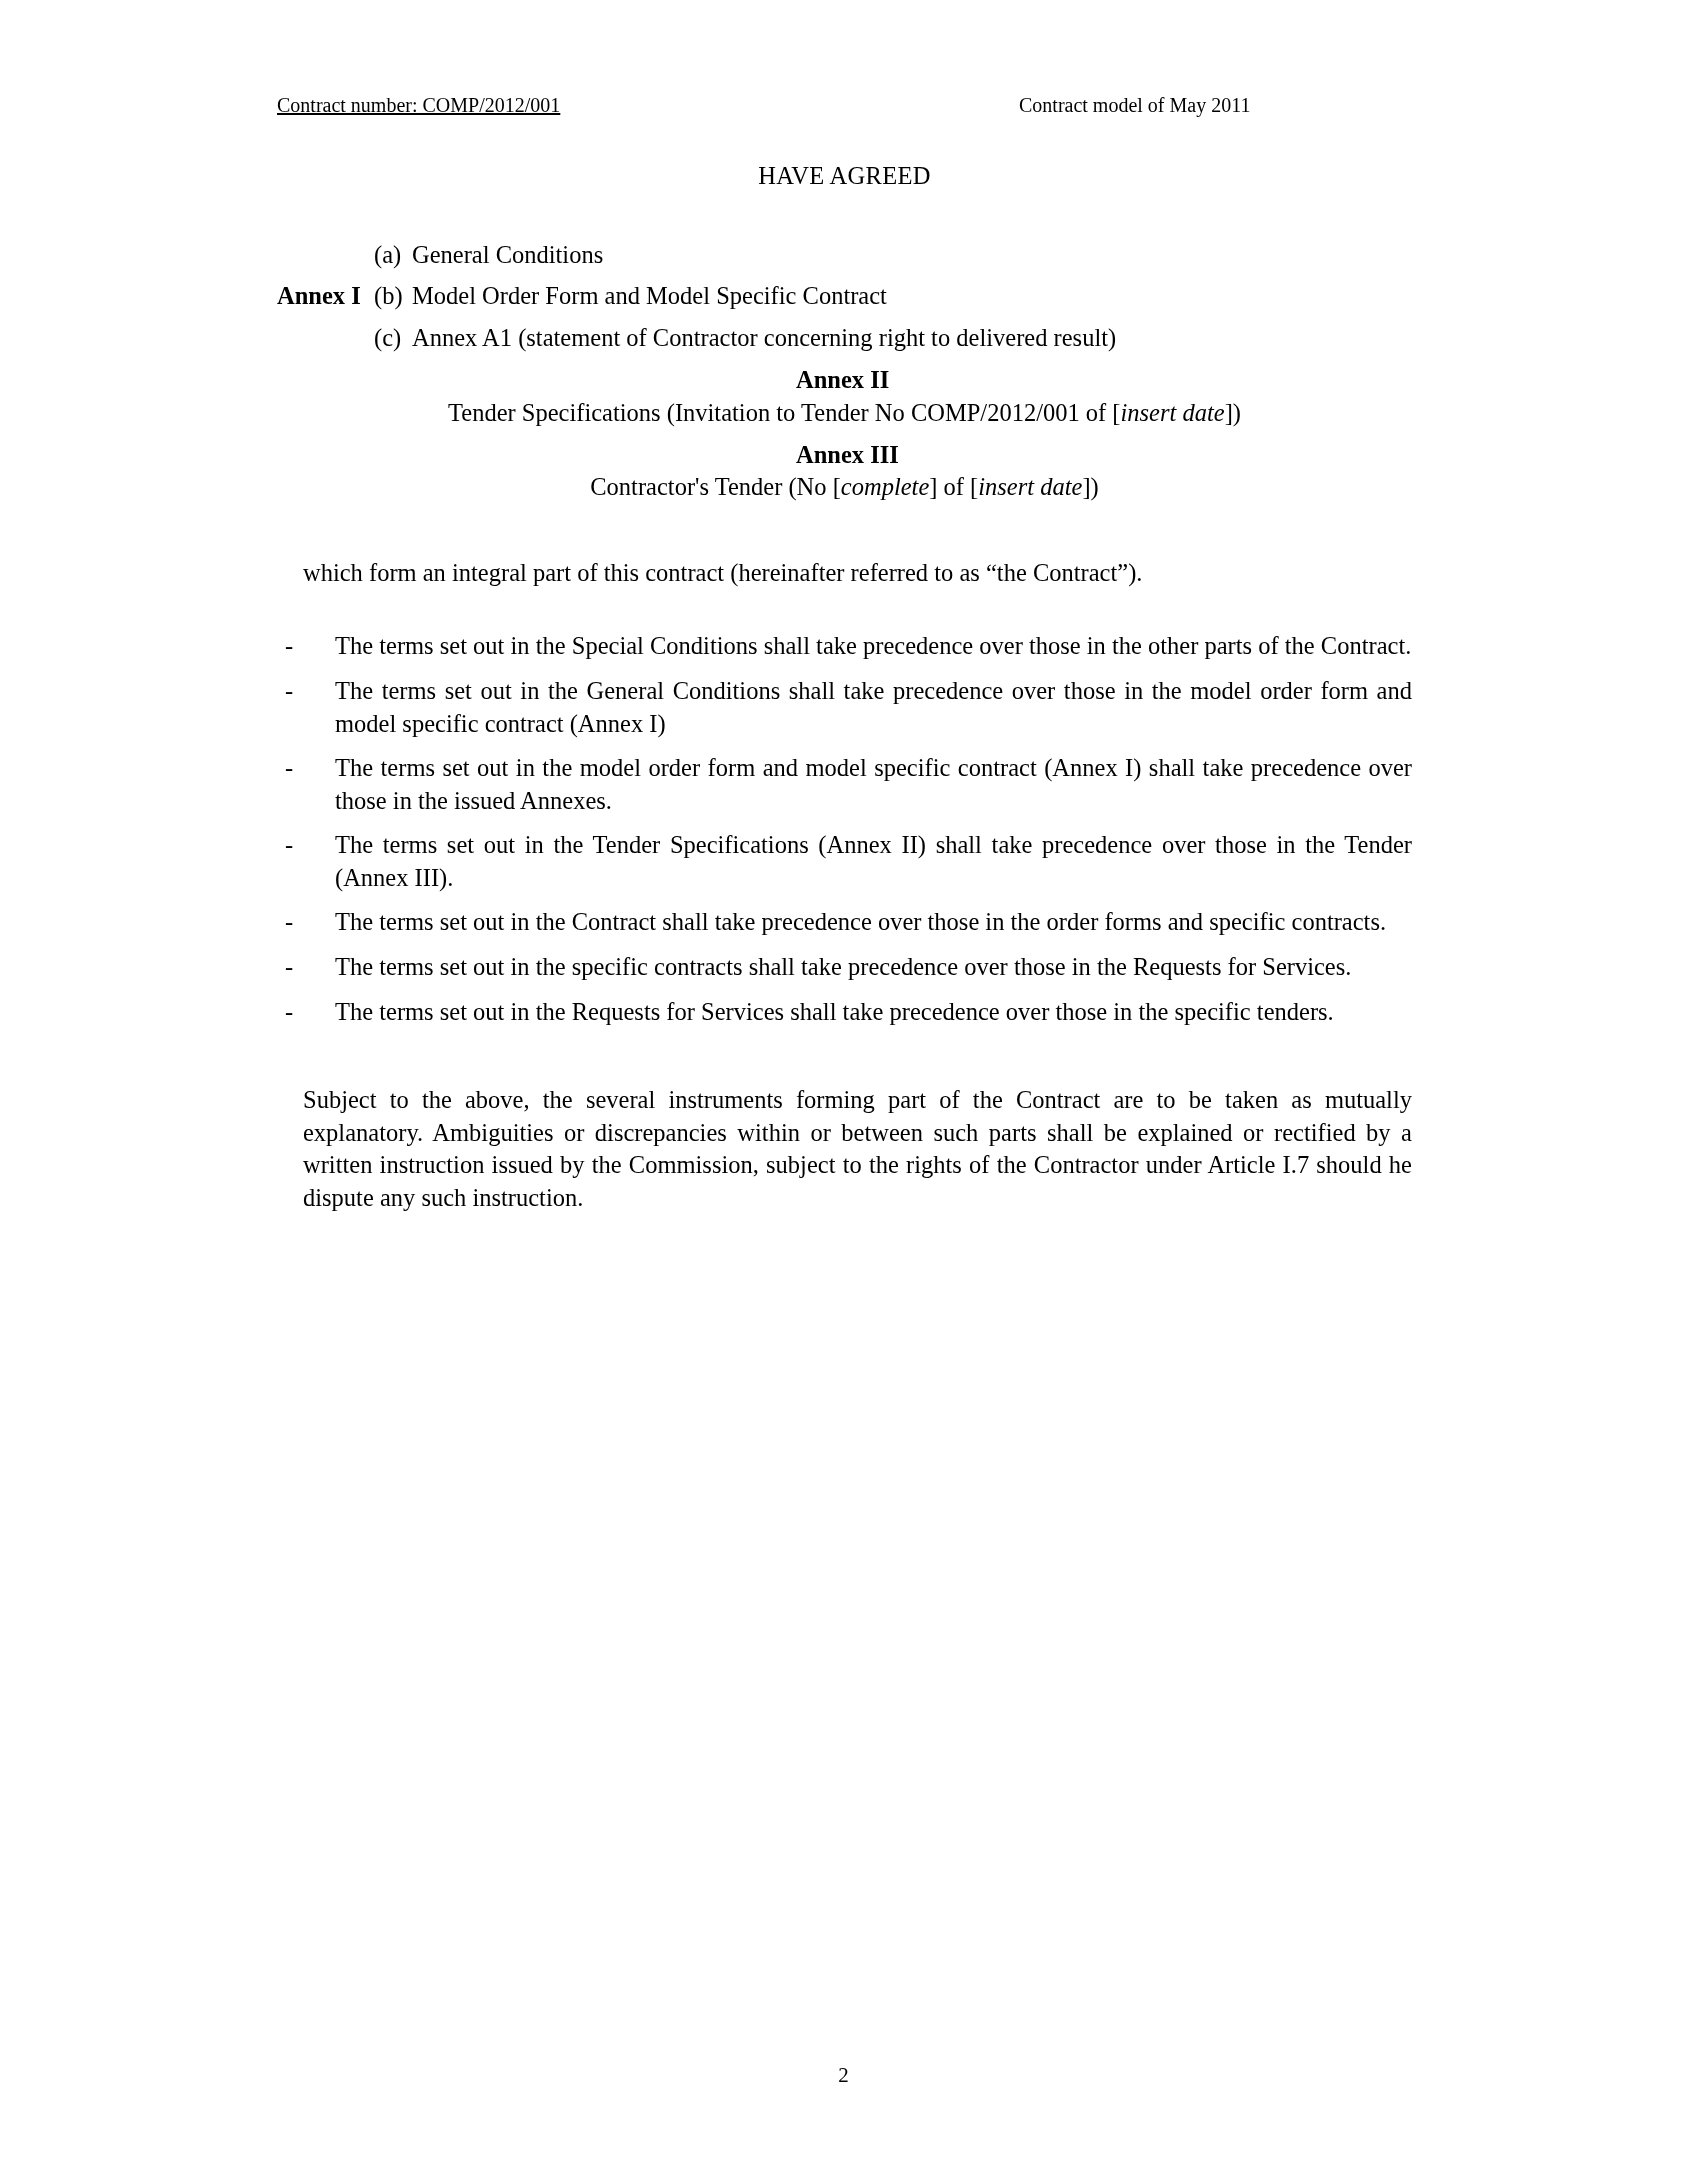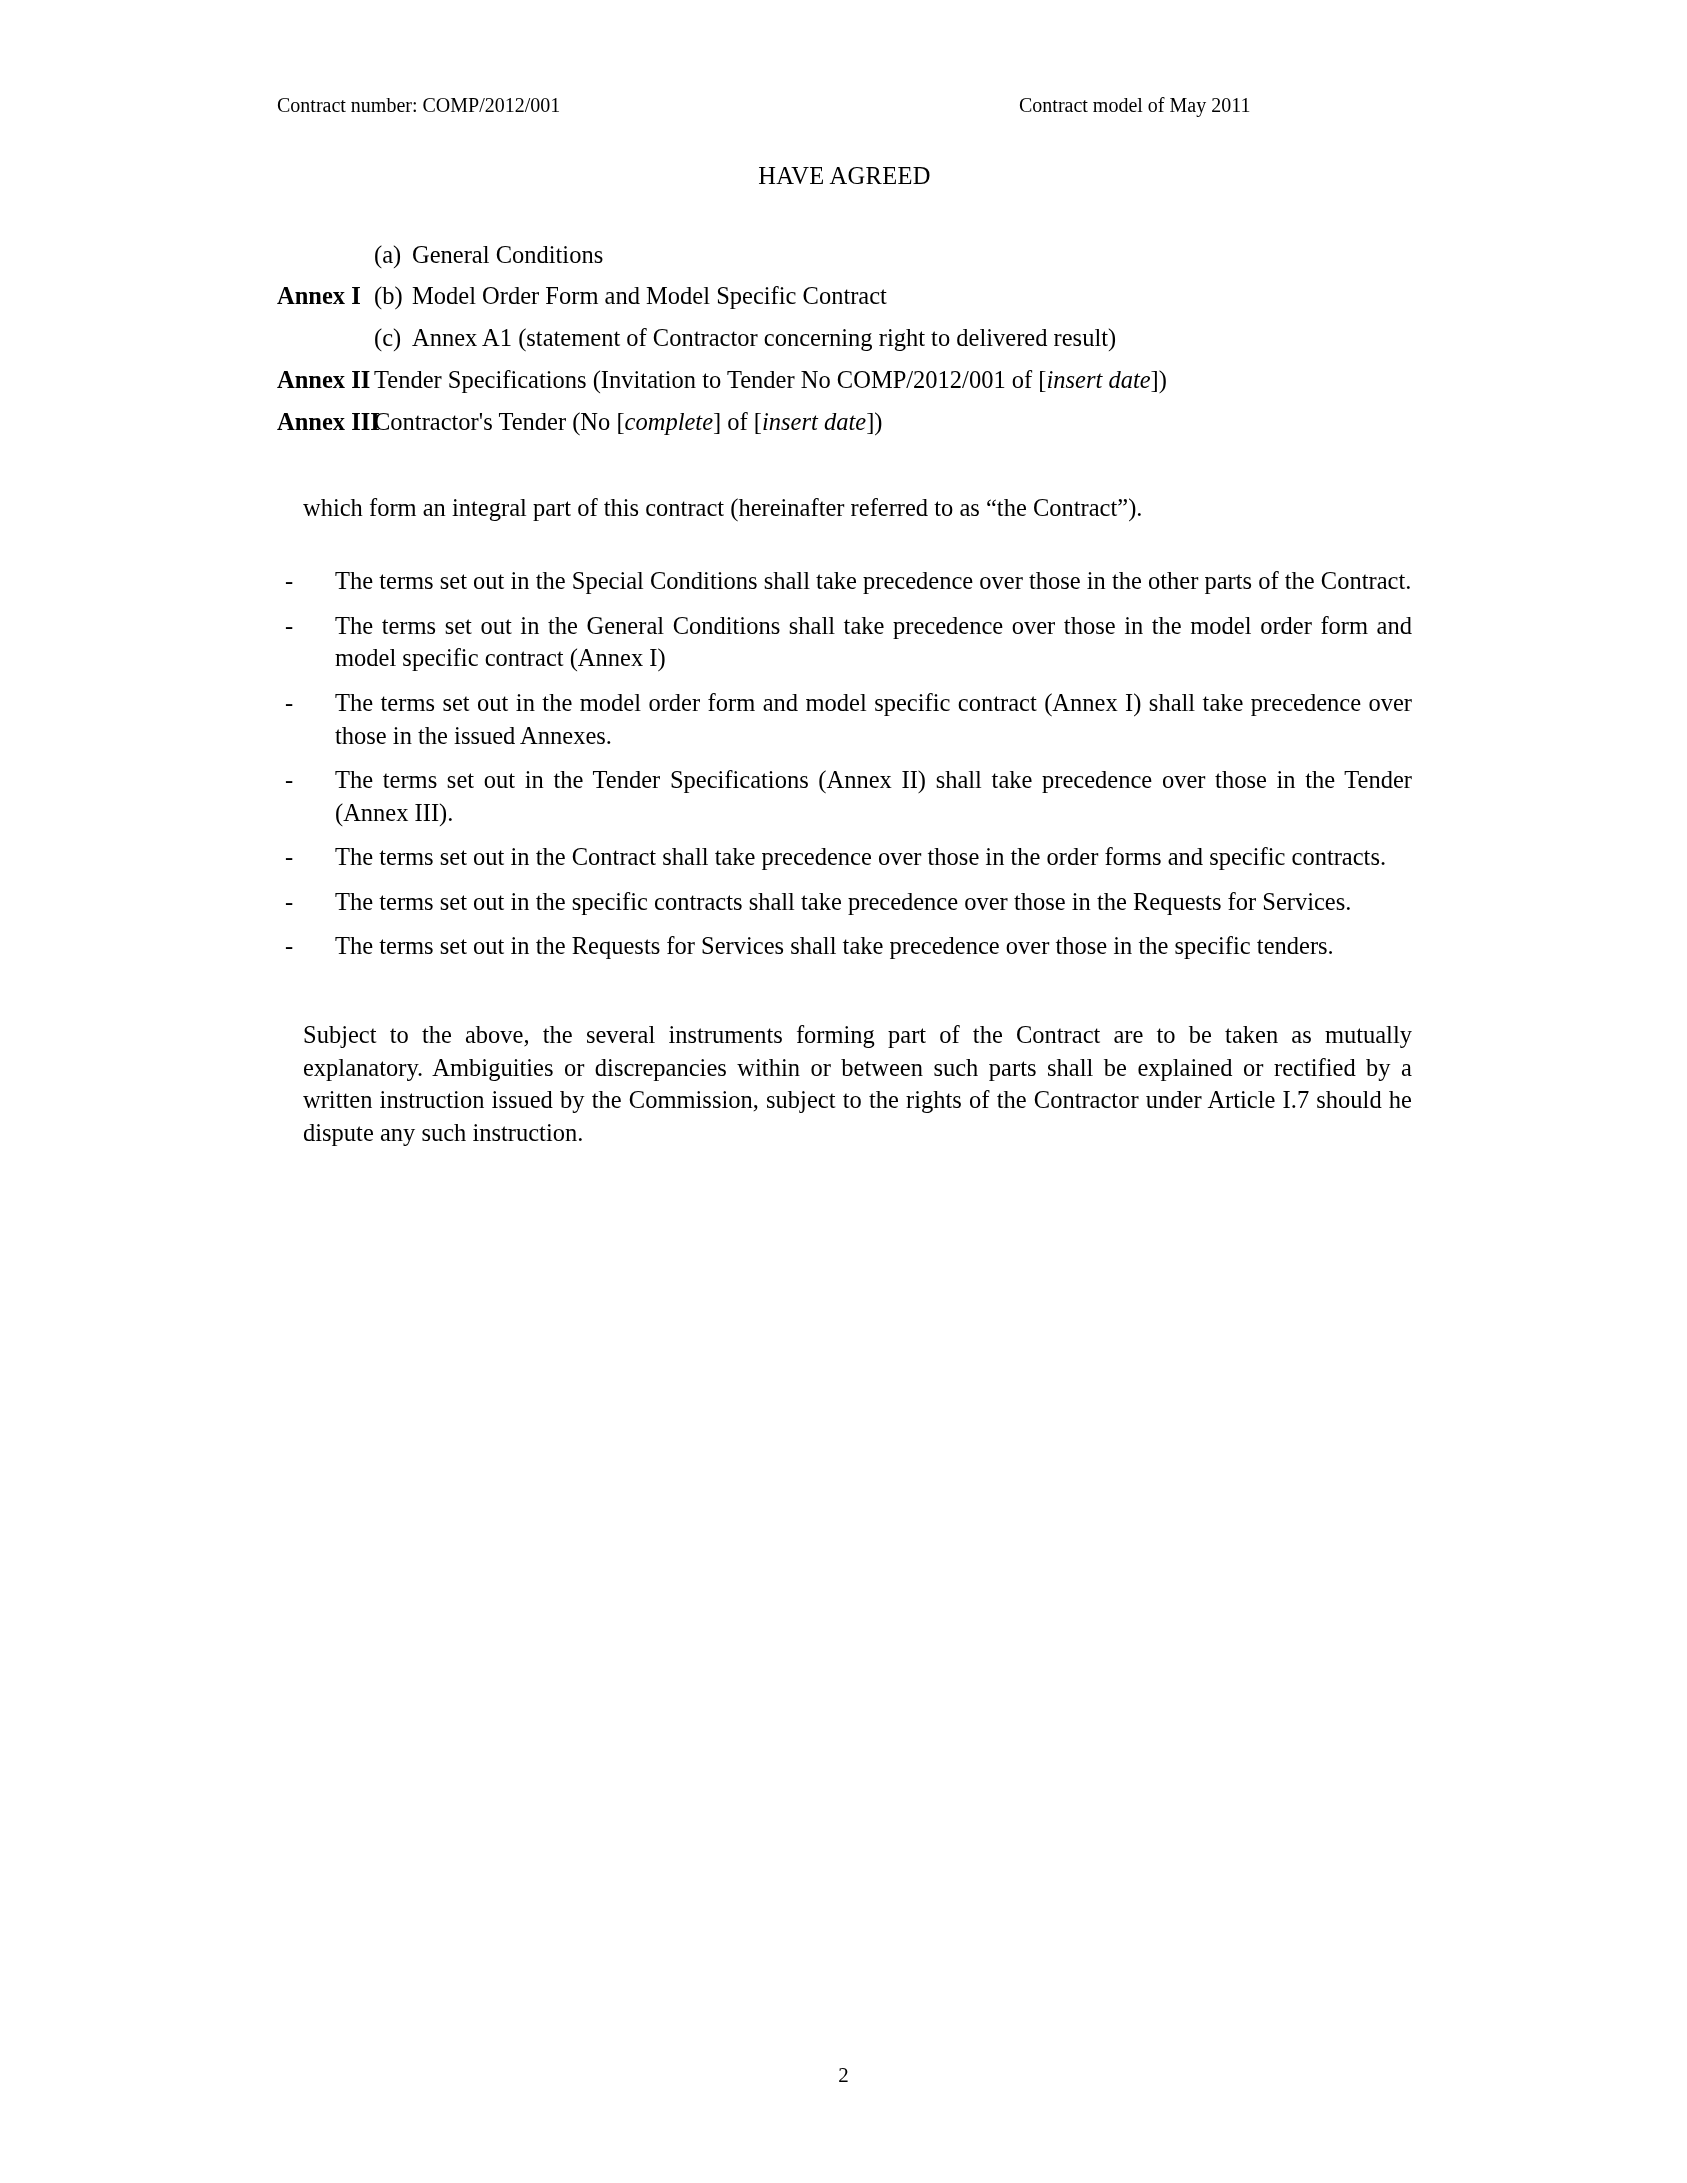--- a/index.html
+++ b/index.html
@@ -27,20 +27,21 @@
     display: flex;
     flex-direction: row;
     align-items: baseline;
     font-size: 20px;
     line-height: 1.2;
   }
   .doc-header .hdr-left {
     width: 742px;
     flex: 0 0 auto;
     white-space: nowrap;
+    text-decoration: underline;
   }
   .doc-header .hdr-right {
     flex: 0 0 auto;
     white-space: nowrap;
   }
 
   
   .body-wrap {
     position: absolute;
     top: 160px;
@@ -67,21 +68,21 @@
   
   .annex-block {
     margin-top: 46px;
   }
   .annex-row {
     display: flex;
     flex-direction: row;
     align-items: center;
     margin-bottom: 0;
   }
-  .annex-row + .annex-row { margin-top: 9.3px; }
+  .annex-row + .annex-row { margin-top: 9.3px; flex-direction: column; }
   .annex-label {
     flex: 0 0 auto;
     width: 97px;
     font-weight: bold;
     white-space: nowrap;
   }
   .annex-body {
     flex: 1 1 auto;
     min-width: 0;
   }

